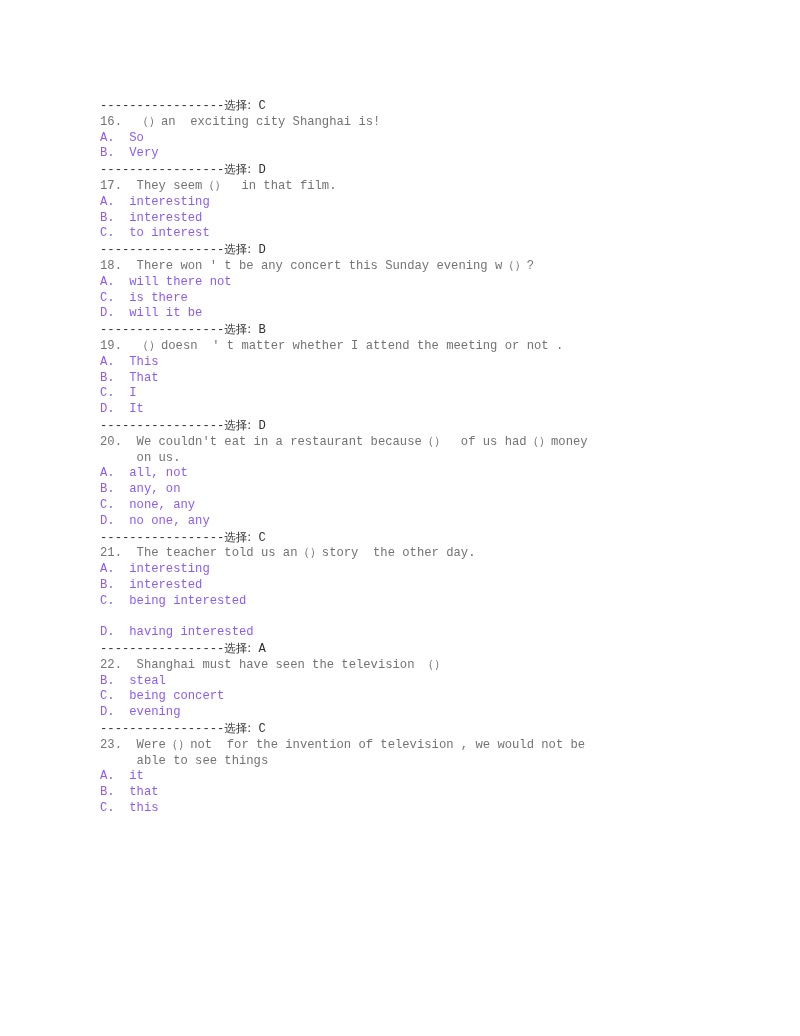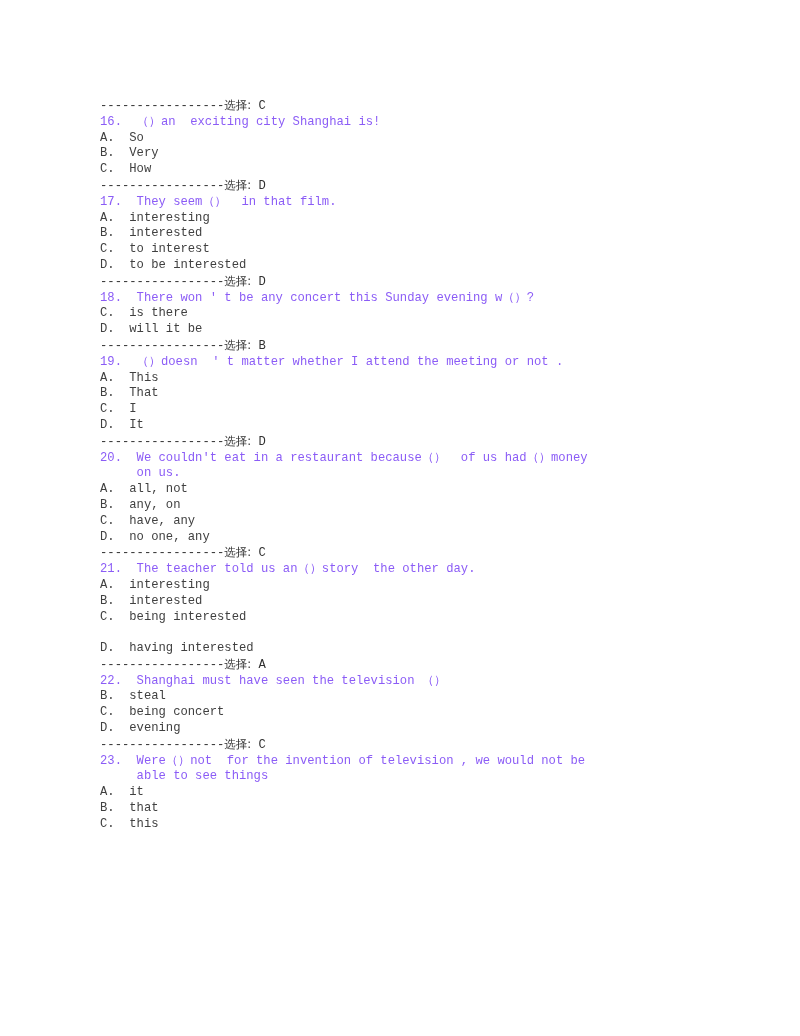--- a/index.html
+++ b/index.html
@@ -34,65 +34,64 @@
     line-height: 15.8px;
     color: #3c3c3c;
     white-space: pre;
     letter-spacing: 0px;
     font-family: "Liberation Mono", "DejaVu Sans Mono", monospace;
   }
   .line.sep {
     color: #303030;
   }
   .line.qtext {
-    color: #8b5cf6;
+    color: #737373;
   }
   .line.opt {
-    color: #404040;
+    color: #8b5cf6;
   }
   .line.blank {
     color: transparent;
   }
   .cjk {
     font-family: "DejaVu Sans", "Liberation Sans", sans-serif;
     font-size: 11.5px;
   }
 </style>
 </head>
 <body>
 
 <div class="page">
   <div class="doc-body">
       <div class="line sep"><span>-----------------</span><span class="cjk">选择:</span><span> C</span></div>
       <div class="line qtext"><span>16.</span><span>  （）an  exciting city Shanghai is!</span></div>
       <div class="line opt"><span>A.</span><span>  So</span></div>
       <div class="line opt"><span>B.</span><span>  Very</span></div>
-      <div class="line opt"><span>C.</span><span>  How</span></div>
       <div class="line sep"><span>-----------------</span><span class="cjk">选择:</span><span> D</span></div>
       <div class="line qtext"><span>17.</span><span>  They seem（）  in that film.</span></div>
       <div class="line opt"><span>A.</span><span>  interesting</span></div>
       <div class="line opt"><span>B.</span><span>  interested</span></div>
       <div class="line opt"><span>C.</span><span>  to interest</span></div>
-      <div class="line opt"><span>D.</span><span>  to be interested</span></div>
       <div class="line sep"><span>-----------------</span><span class="cjk">选择:</span><span> D</span></div>
       <div class="line qtext"><span>18.</span><span>  There won ' t be any concert this Sunday evening w（）?</span></div>
+      <div class="line opt"><span>A.</span><span>  will there not</span></div>
       <div class="line opt"><span>C.</span><span>  is there</span></div>
       <div class="line opt"><span>D.</span><span>  will it be</span></div>
       <div class="line sep"><span>-----------------</span><span class="cjk">选择:</span><span> B</span></div>
       <div class="line qtext"><span>19.</span><span>  （）doesn  ' t matter whether I attend the meeting or not .</span></div>
       <div class="line opt"><span>A.</span><span>  This</span></div>
       <div class="line opt"><span>B.</span><span>  That</span></div>
       <div class="line opt"><span>C.</span><span>  I</span></div>
       <div class="line opt"><span>D.</span><span>  It</span></div>
       <div class="line sep"><span>-----------------</span><span class="cjk">选择:</span><span> D</span></div>
       <div class="line qtext"><span>20.</span><span>  We couldn't eat in a restaurant because（）  of us had（）money</span></div>
       <div class="line qtext"><span>     on us.</span></div>
       <div class="line opt"><span>A.</span><span>  all, not</span></div>
       <div class="line opt"><span>B.</span><span>  any, on</span></div>
-      <div class="line opt"><span>C.</span><span>  have, any</span></div>
+      <div class="line opt"><span>C.</span><span>  none, any</span></div>
       <div class="line opt"><span>D.</span><span>  no one, any</span></div>
       <div class="line sep"><span>-----------------</span><span class="cjk">选择:</span><span> C</span></div>
       <div class="line qtext"><span>21.</span><span>  The teacher told us an（）story  the other day.</span></div>
       <div class="line opt"><span>A.</span><span>  interesting</span></div>
       <div class="line opt"><span>B.</span><span>  interested</span></div>
       <div class="line opt"><span>C.</span><span>  being interested</span></div>
       <div class="line blank">&nbsp;</div>
       <div class="line opt"><span>D.</span><span>  having interested</span></div>
       <div class="line sep"><span>-----------------</span><span class="cjk">选择:</span><span> A</span></div>
       <div class="line qtext"><span>22.</span><span>  Shanghai must have seen the television （）</span></div>

